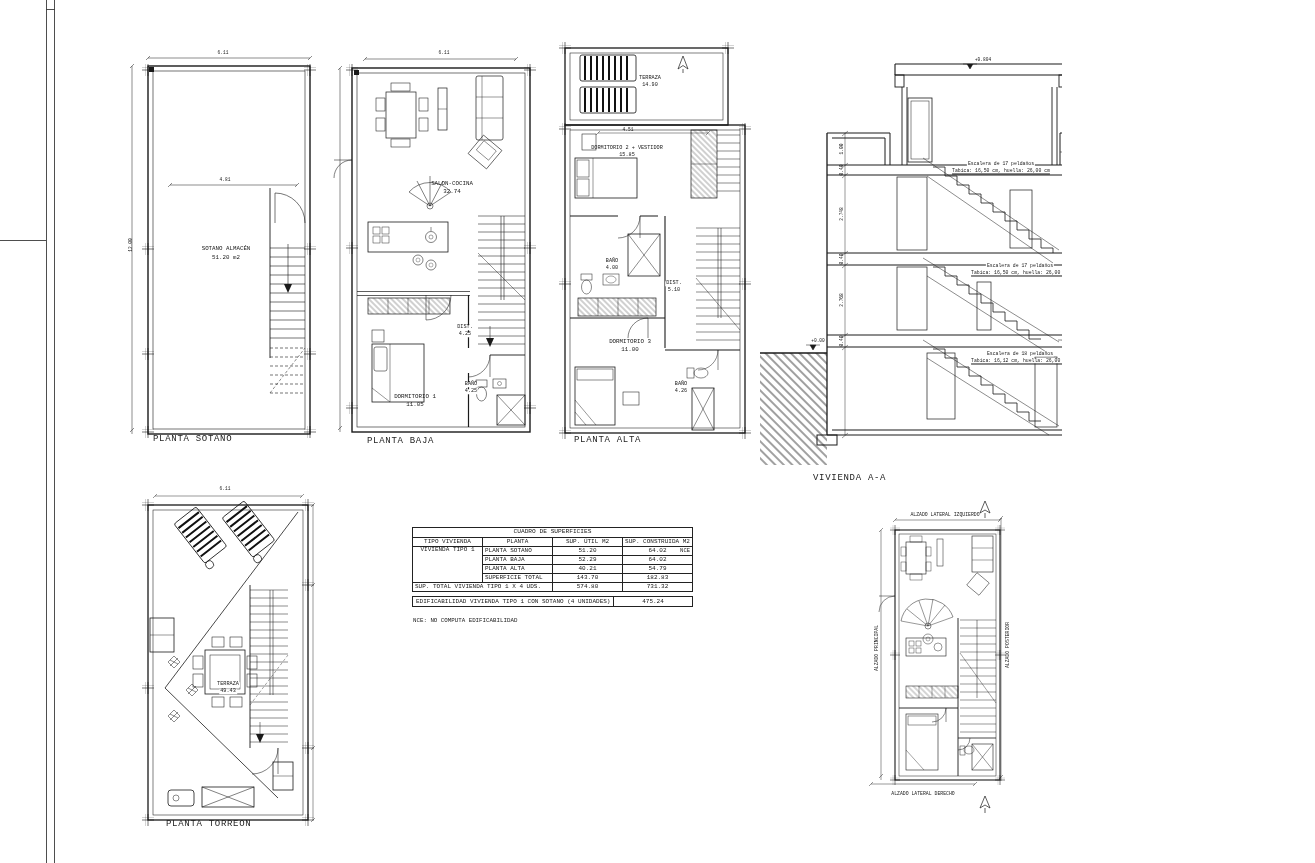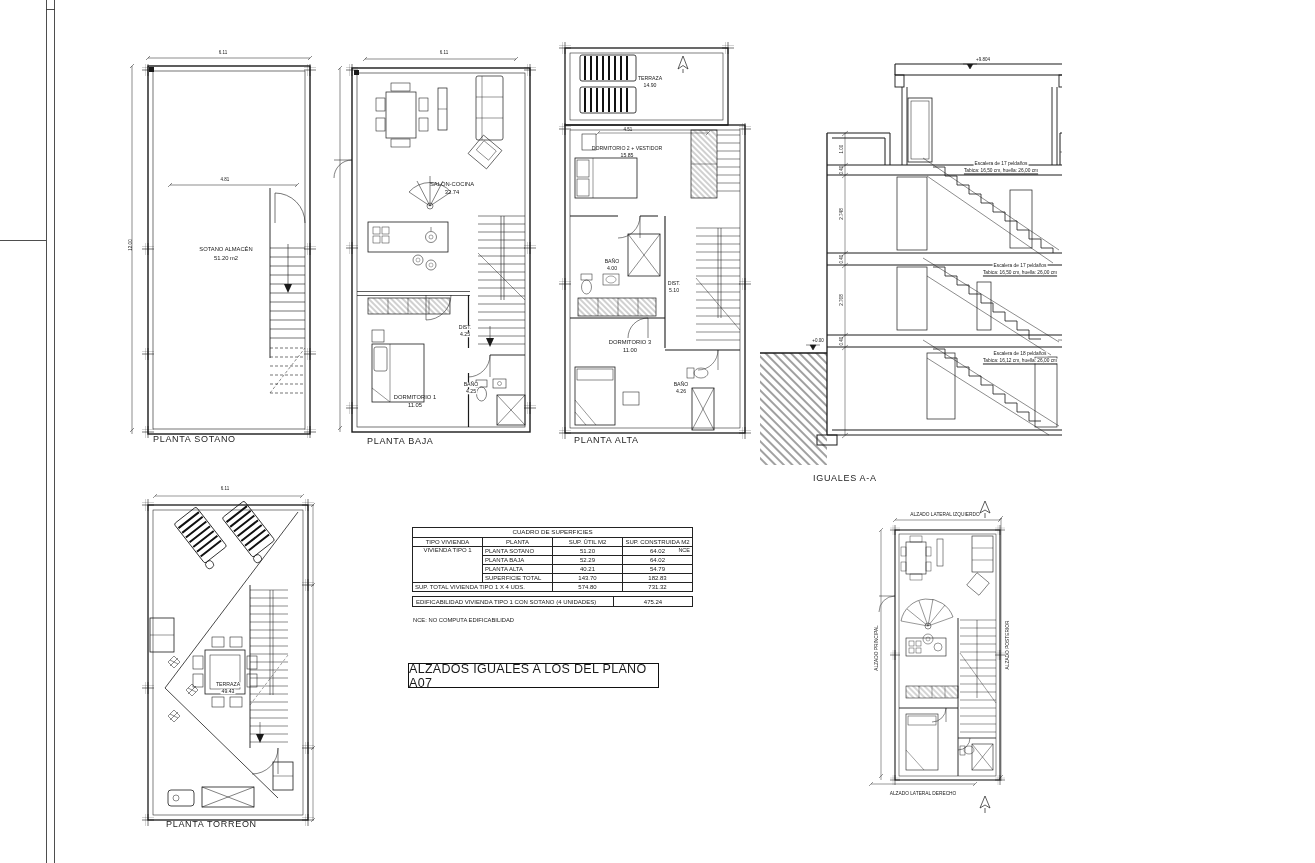--- a/index.html
+++ b/index.html
@@ -1,17 +1,17 @@
 <!DOCTYPE html>
 <html><head>
 <meta charset="utf-8">
 <style>
   html,body{margin:0;padding:0;background:#fff}
   .sheet{position:relative;width:1062px;height:863px;background:#ffffff;overflow:hidden;
-         font-family:Liberation Sans, sans-serif;color:#1a1a1a}
+         font-family:Liberation Mono, monospace;color:#1a1a1a}
   svg{position:absolute;overflow:visible}
   .lbl{position:absolute;transform:translate(-50%,-50%);white-space:nowrap;text-align:center;
        line-height:1.05;color:#1a1a1a}
   .lblr{position:absolute;transform:translate(-50%,-50%) rotate(-90deg);white-space:nowrap;color:#1a1a1a}
   .f4{font-size:4.5px}.f45{font-size:4.8px}.f5{font-size:5.2px}.f55{font-size:5.8px}.f12{font-size:12.5px;letter-spacing:.3px}
   .title{position:absolute;font-size:9px;letter-spacing:.7px;color:#222;white-space:nowrap}
   .bgw{background:#fff;padding:0 1px}
   .u{text-decoration:underline}
   
   .surf{position:absolute;left:412px;top:527px;width:281px}
@@ -327,21 +327,21 @@
   <div class="lbl f4" style="left:1097px;top:421px">-2.75</div>
   <div class="lblr f4" style="left:841px;top:149px">1.00</div>
   <div class="lblr f4" style="left:841px;top:170px">0.40</div>
   <div class="lblr f4" style="left:841px;top:214px">2.748</div>
   <div class="lblr f4" style="left:841px;top:259px">0.40</div>
   <div class="lblr f4" style="left:841px;top:300px">2.768</div>
   <div class="lblr f4" style="left:841px;top:341px">0.40</div>
   <div class="lblr f4" style="left:1146px;top:149px">1.00</div>
   <div class="lbl f4" style="left:1080px;top:69px">0.45</div>
   <div class="lbl f4" style="left:1080px;top:81px">0.40</div>
-  <div class="title" style="left:813px;top:473px">IGUALES A-A</div>
+  <div class="title" style="left:813px;top:473px">VIVIENDA A-A</div>
 
   <svg style="left:130px;top:490px" width="200" height="345" viewBox="0 0 200 345">
     <defs>
       <g id="tkE" stroke="#1a1a1a" fill="none">
         <path d="M-6,0H6M0,-6V6" stroke-width="0.6"></path>
         <path d="M-6,-2.5H6M-2.5,-6V6" stroke-width="0.35" opacity="0.55"></path>
       </g>
       <g id="lngT" stroke="#111" fill="none">
         <rect x="0" y="0" width="28" height="50" rx="2" stroke-width="0.8"></rect>
         <path d="M1,6H27M1,12H27M1,18H27M1,24H27M1,30H27M1,36H27M1,42H27" stroke-width="2"></path>
@@ -519,17 +519,14 @@
       </tr>
     </tbody>
       </table>
   </div>
   <div class="edif">
     <div class="edif-l">EDIFICABILIDAD VIVIENDA TIPO 1 CON SOTANO (4 UNIDADES)</div>
     <div class="edif-r">475.24</div>
   </div>
   <div class="footnote">NCE:  NO COMPUTA EDIFICABILIDAD</div>
 
-  <div class="notebox">
-    <span class="f12">ALZADOS IGUALES A LOS DEL PLANO A07</span>
-  </div>
 
 </div>
 
 </body></html>

